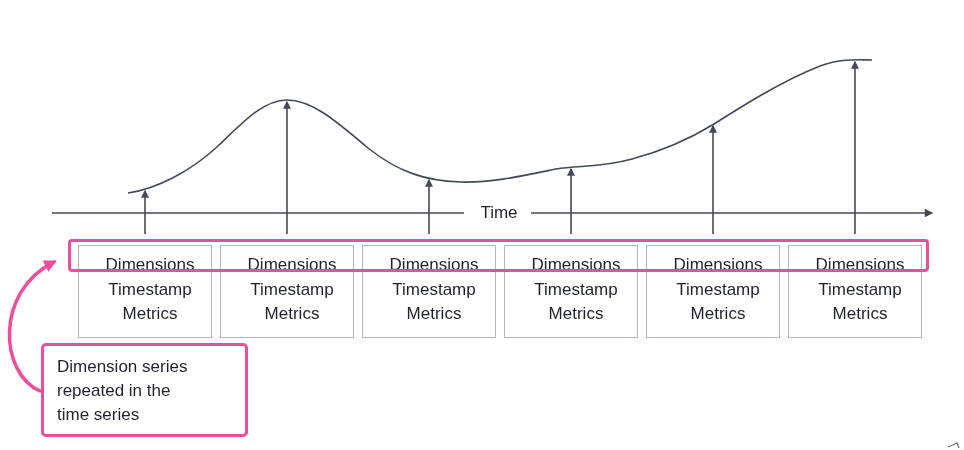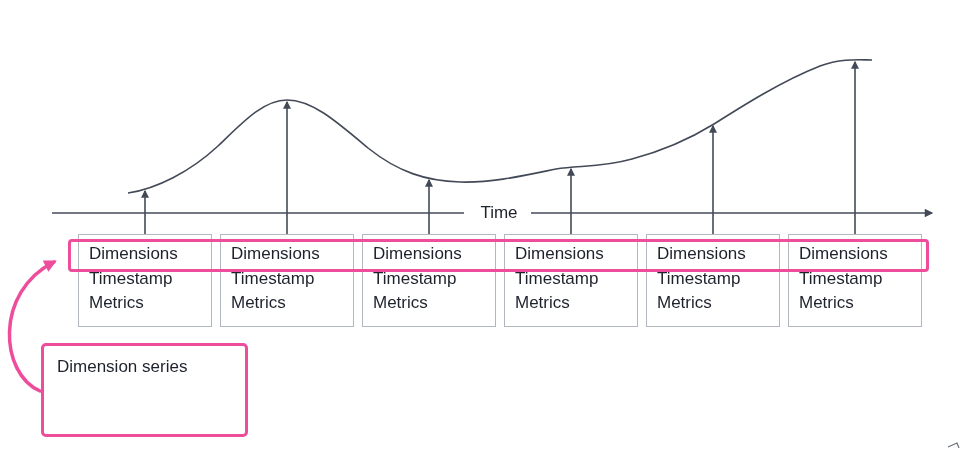--- a/index.html
+++ b/index.html
@@ -19,23 +19,23 @@
   .mk-pink{fill:var(--accent-pink,#ed4d9b);}
   .pink-arrow{fill:none;stroke:var(--accent-pink,#ed4d9b);stroke-width:3.5px;stroke-linecap:round;}
   .speck{fill:none;stroke:#6a7078;stroke-width:1.2px;}
 
   .time-label{
     position:absolute;left:469px;top:202px;width:60px;text-align:center;
     font-size:17px;line-height:22px;z-index:2;
   }
 
   .record-box{
-    position:absolute;top:234px;width:134px;height:93px;box-sizing:border-box;
+    position:absolute;top:245px;width:134px;height:93px;box-sizing:border-box;
     background:#fff;border:1.5px solid var(--box-border,#b2b7c0);
-    padding:7px 0 0 10px;z-index:1;
+    padding:7px 0 0 10px;z-index:1;text-align:center;
   }
   .record-box .field{font-size:17px;line-height:24.5px;white-space:nowrap;}
 
   .dimensions-highlight{
     position:absolute;left:68px;top:239px;width:861px;height:33px;box-sizing:border-box;
     border:3.5px solid var(--accent-pink,#ed4d9b);border-radius:4px;
     background:transparent;z-index:3;
   }
 
   .callout{
@@ -115,15 +115,17 @@
   <div class="record-box" style="left:788px">
     <div class="field">Dimensions</div>
     <div class="field">Timestamp</div>
     <div class="field">Metrics</div>
   </div>
 
   <div class="dimensions-highlight"></div>
 
   <div class="callout">
     <div class="line">Dimension series</div>
+    <div class="line">repeated in the</div>
+    <div class="line">time series</div>
   </div>
 
 </div>
 
 </body></html>

